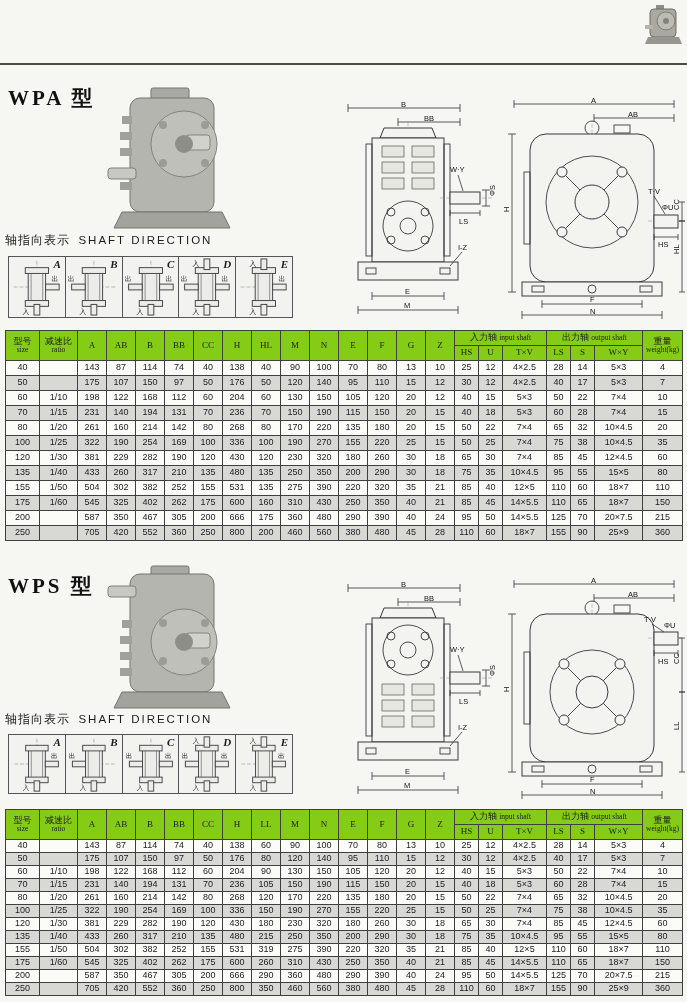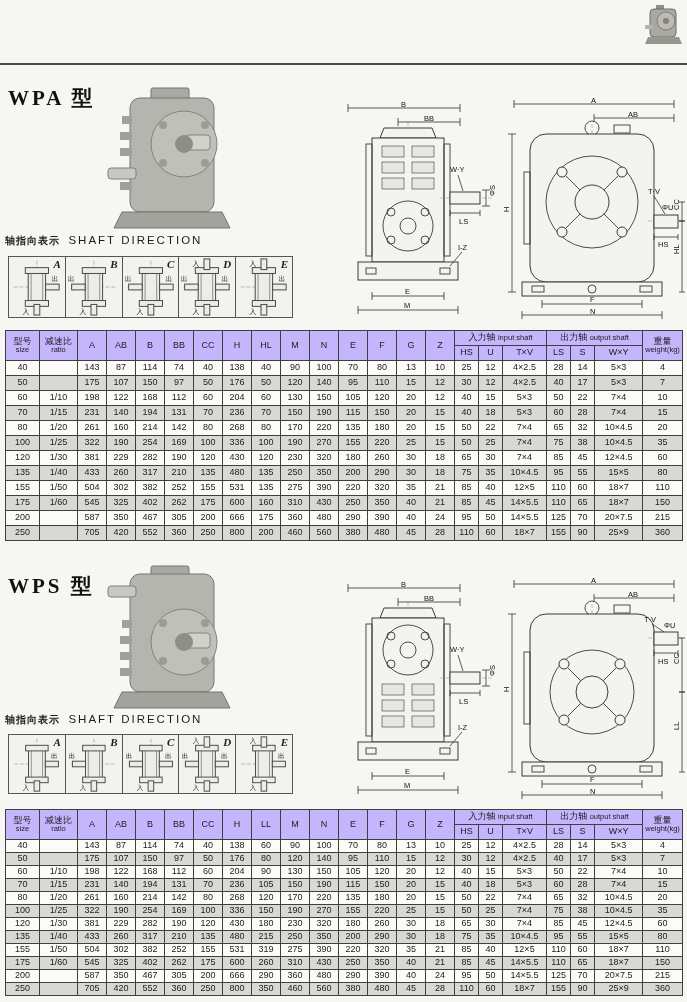--- a/index.html
+++ b/index.html
@@ -4,21 +4,21 @@
 <style>
   html,body{margin:0;padding:0;background:#e9e9e6;}
   .page{position:relative;width:687px;height:1002px;background:#f6f6f3;overflow:hidden;
         font-family:"Liberation Sans",sans-serif;color:#1c1c1c;}
   .toprule{position:absolute;left:0;right:0;top:63px;height:2px;background:#4a4a48;}
   .thumb{position:absolute;right:3px;top:3px;width:40px;height:44px;}
   .section-heading{position:absolute;left:8px;font-family:"Liberation Serif",serif;
         font-weight:bold;font-size:21px;letter-spacing:3px;color:#111;}
   .photo,.drawL,.drawR{position:absolute;}
   .sd-label{position:absolute;left:5px;white-space:nowrap;}
-  .sd-label .cn{font-weight:bold;font-size:10px;letter-spacing:1px;}
+  .sd-label .cn{font-weight:normal;font-size:12px;letter-spacing:1px;}
   .sd-label .en{font-size:11.5px;letter-spacing:2px;margin-left:4px;}
   
   .dir-strip{position:absolute;left:8px;width:285px;display:flex;border:1px solid #555;
         background:#f2f2ee;box-sizing:border-box;}
   .dir-cell{flex:1;position:relative;border-right:1px solid #555;height:100%;}
   .dir-cell:last-child{border-right:none;}
   .dir-svg{position:absolute;left:0;top:0;width:100%;height:100%;}
   .dir-svg .cl{stroke:#8a8a86;stroke-width:0.6;}
   .dir-svg .bd rect{fill:#eceded;fill:#ecece8;stroke:#444;stroke-width:1;}
   .dir-svg .bd path{stroke:#666;stroke-width:0.7;fill:none;}
@@ -36,21 +36,21 @@
   .dim text{font-size:7.5px;fill:#111;}
   .cl{stroke:#8a8a86;stroke-width:0.5;stroke-dasharray:4 2;fill:none;}
   .ol{fill:#f3f3ef;stroke:#3a3a3a;stroke-width:1;}
   .ol2{fill:none;stroke:#3a3a3a;stroke-width:0.9;}
   .fin{fill:#e7e7e2;stroke:#55554f;stroke-width:0.7;}
   
   table.spec{position:absolute;left:5px;width:677px;border-collapse:collapse;
         table-layout:fixed;font-size:9px;background:#fbfbf8;}
   table.spec th,table.spec td{border:1px solid #3f3f3d;text-align:center;padding:0;
         overflow:hidden;white-space:nowrap;line-height:1.05;}
-  table.spec thead th{background:#c4b5fd;font-weight:normal;font-size:9px;height:14px;}
+  table.spec thead th{background:#84cc16;font-weight:normal;font-size:9px;height:14px;font-family:Liberation Serif, serif;}
   table.spec thead .en{font-size:7.5px;}
   table.spec tbody td{height:14px;}
   table.spec.wps tbody td{height:12px;}
   table.spec tbody tr:nth-child(even){background:#d8d8d4;}
   .photo .metal{stroke:#76756e;stroke-width:1;}
 </style>
 </head>
 <body>
 
 <div class="page">

